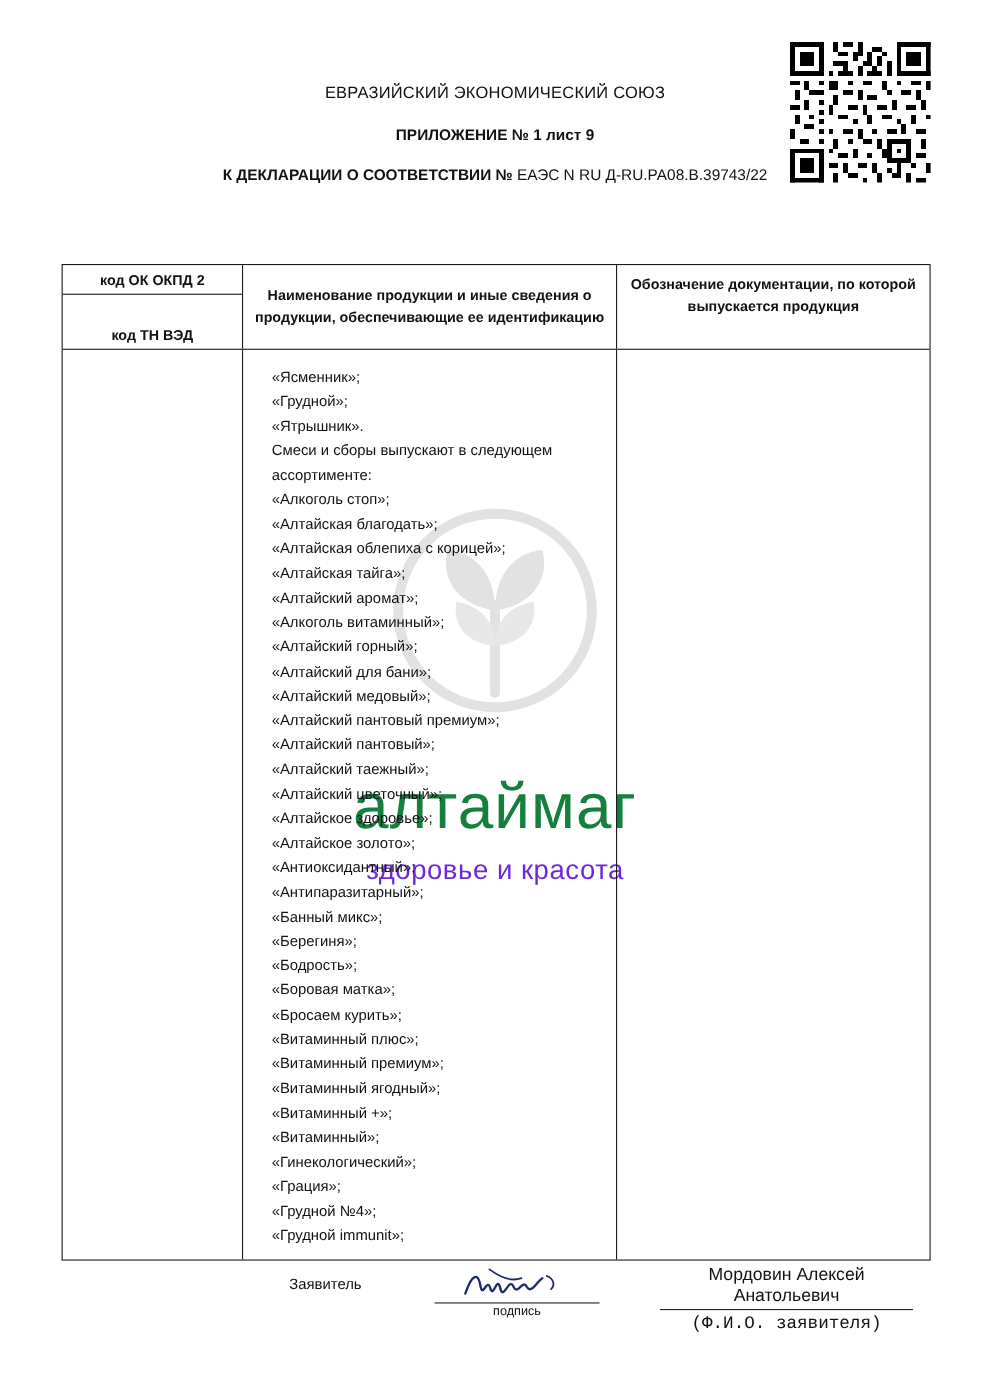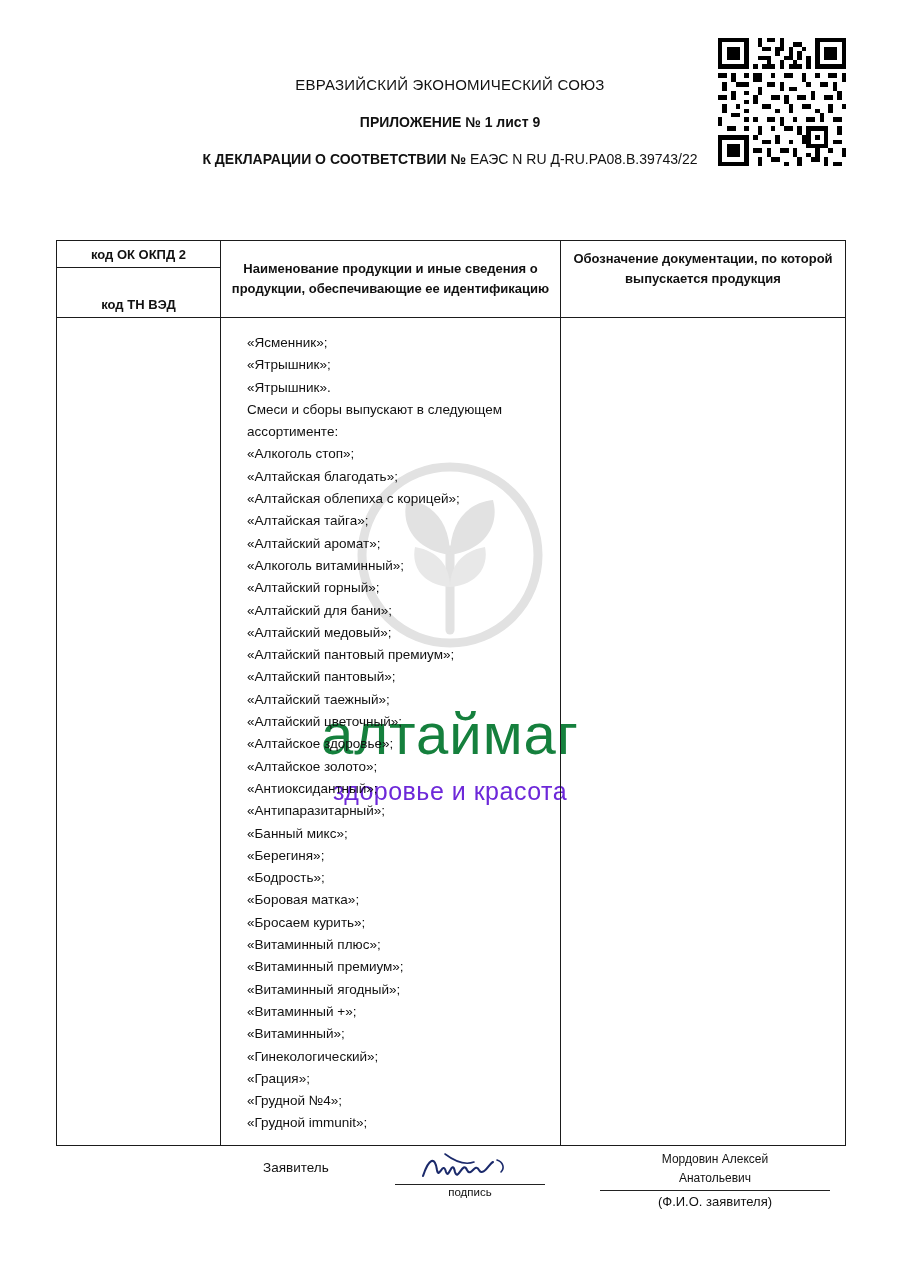--- a/index.html
+++ b/index.html
@@ -215,31 +215,32 @@
     margin-top: 1px;
   }
   .f-name-wrap {
     position: absolute;
     left: 600px;
     top: 2px;
     width: 230px;
     text-align: center;
   }
   .f-name {
-    font-size: 12px;
+    font-size: 16px;
     line-height: 19px;
   }
   .f-name-line {
     border-bottom: 1px solid #222;
     width: 230px;
     margin-top: 2px;
   }
   .f-name-caption {
-    font-size: 13px;
+    font-size: 16px;
     margin-top: 3px;
+    font-family: Liberation Mono, monospace;
   }
 </style>
 </head>
 <body>
 
 <div class="page">
 
   <div class="qr">
     <svg width="128" height="128" viewBox="0 0 29 29" shape-rendering="crispEdges">
       <rect width="29" height="29" fill="#ffffff"></rect>
@@ -405,21 +406,21 @@
         <div class="th-col1-top">код ОК ОКПД 2</div>
         <div class="th-col1-bot">код ТН ВЭД</div>
       </div>
       <div class="th-col2">Наименование продукции и иные сведения о продукции, обеспечивающие ее идентификацию</div>
       <div class="th-col3">Обозначение документации, по которой выпускается продукция</div>
     </div>
     <div class="tbody">
       <div class="td-col1"></div>
       <div class="td-col2">
         <div class="prod-line">«Ясменник»;</div>
-        <div class="prod-line">«Ятрышник»;</div>
+        <div class="prod-line">«Грудной»;</div>
         <div class="prod-line">«Ятрышник».</div>
         <div class="prod-line">Смеси и сборы выпускают в следующем</div>
         <div class="prod-line">ассортименте:</div>
         <div class="prod-line">«Алкоголь стоп»;</div>
         <div class="prod-line">«Алтайская благодать»;</div>
         <div class="prod-line">«Алтайская облепиха с корицей»;</div>
         <div class="prod-line">«Алтайская тайга»;</div>
         <div class="prod-line">«Алтайский аромат»;</div>
         <div class="prod-line">«Алкоголь витаминный»;</div>
         <div class="prod-line">«Алтайский горный»;</div>

